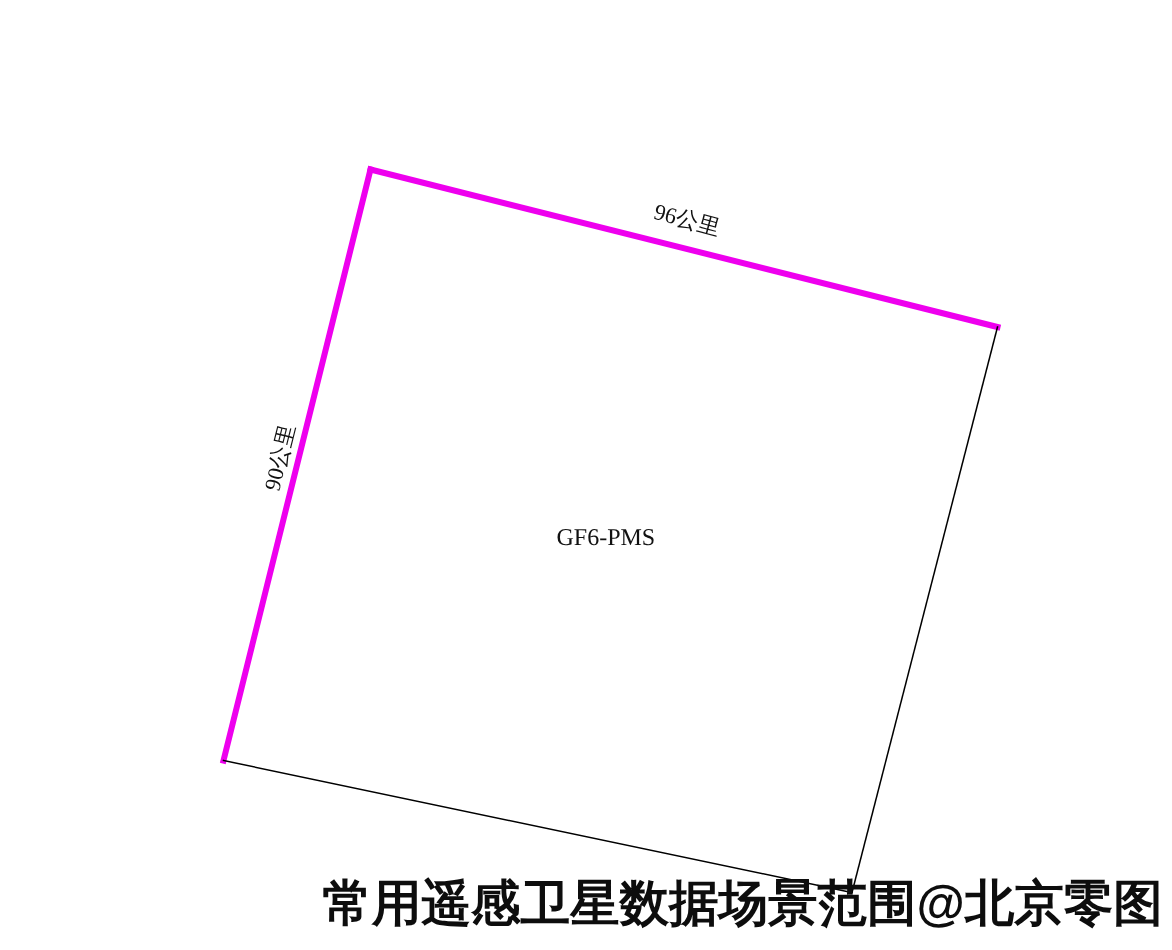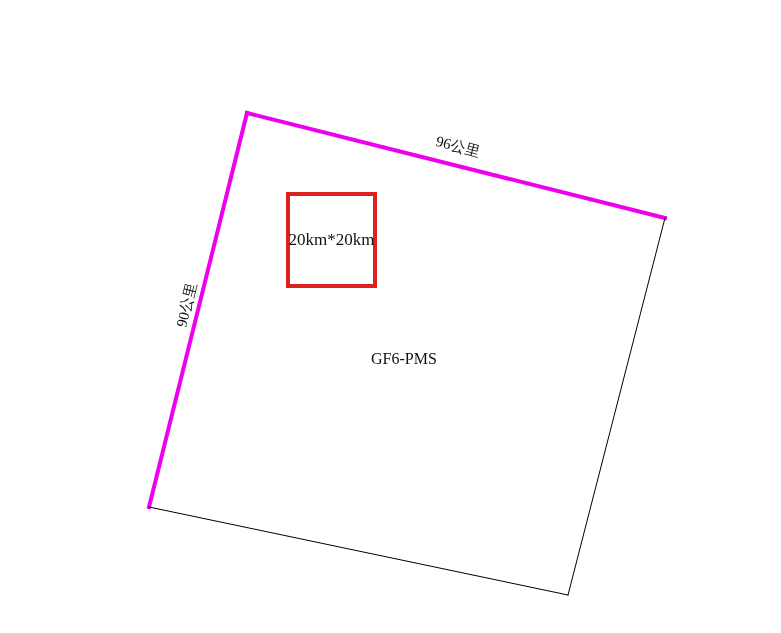--- a/index.html
+++ b/index.html
@@ -76,24 +76,22 @@
 
 <div class="stage">
 
   <svg class="footprint-svg" width="781" height="633" viewBox="0 0 781 633" xmlns="http://www.w3.org/2000/svg">
       <line x1="247" y1="113" x2="665" y2="218" stroke="#ee00ee" stroke-width="4" stroke-linecap="square"></line>
       <line x1="247" y1="113" x2="149" y2="507" stroke="#ee00ee" stroke-width="4" stroke-linecap="square"></line>
       <line x1="665" y1="218" x2="568" y2="595" stroke="#000000" stroke-width="1" stroke-linecap="square"></line>
       <line x1="149" y1="507" x2="568" y2="595" stroke="#000000" stroke-width="1" stroke-linecap="square"></line>
     </svg>
 
-  <div class="subset-square" style="left: 286px; top: 192px; width: 91px; height: 96px; border: 4px solid rgb(221, 34, 34);">
-    <span>20km*20km</span>
-  </div>
 
   <div class="scene-label">GF6-PMS</div>
 
   <div class="edge-label top">96公里</div>
 
   <div class="edge-label left">90公里</div>
 
+  <div class="caption">常用遥感卫星数据场景范围@北京零图</div>
 
 </div>
 
 </body></html>

